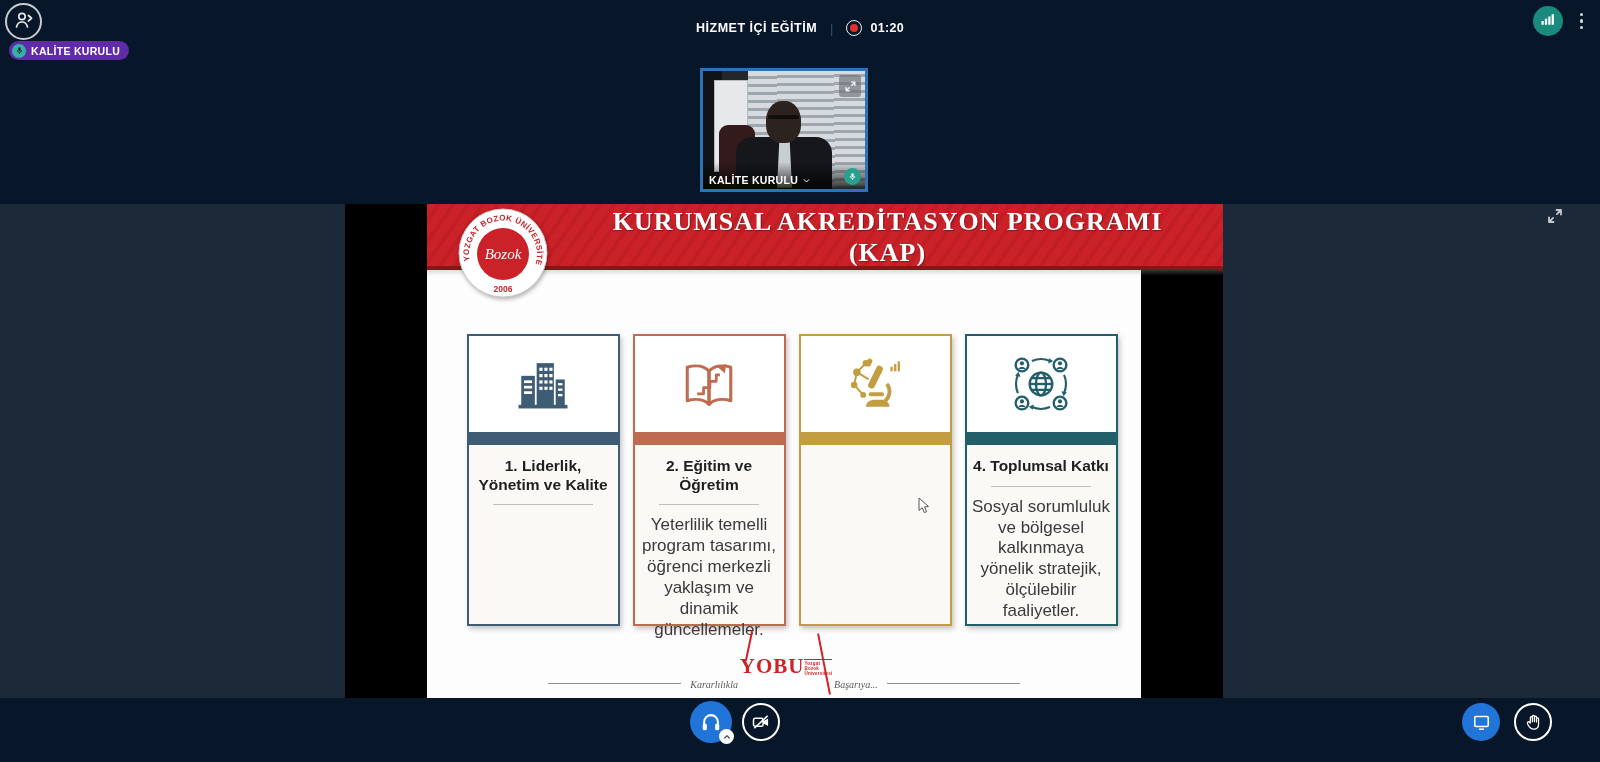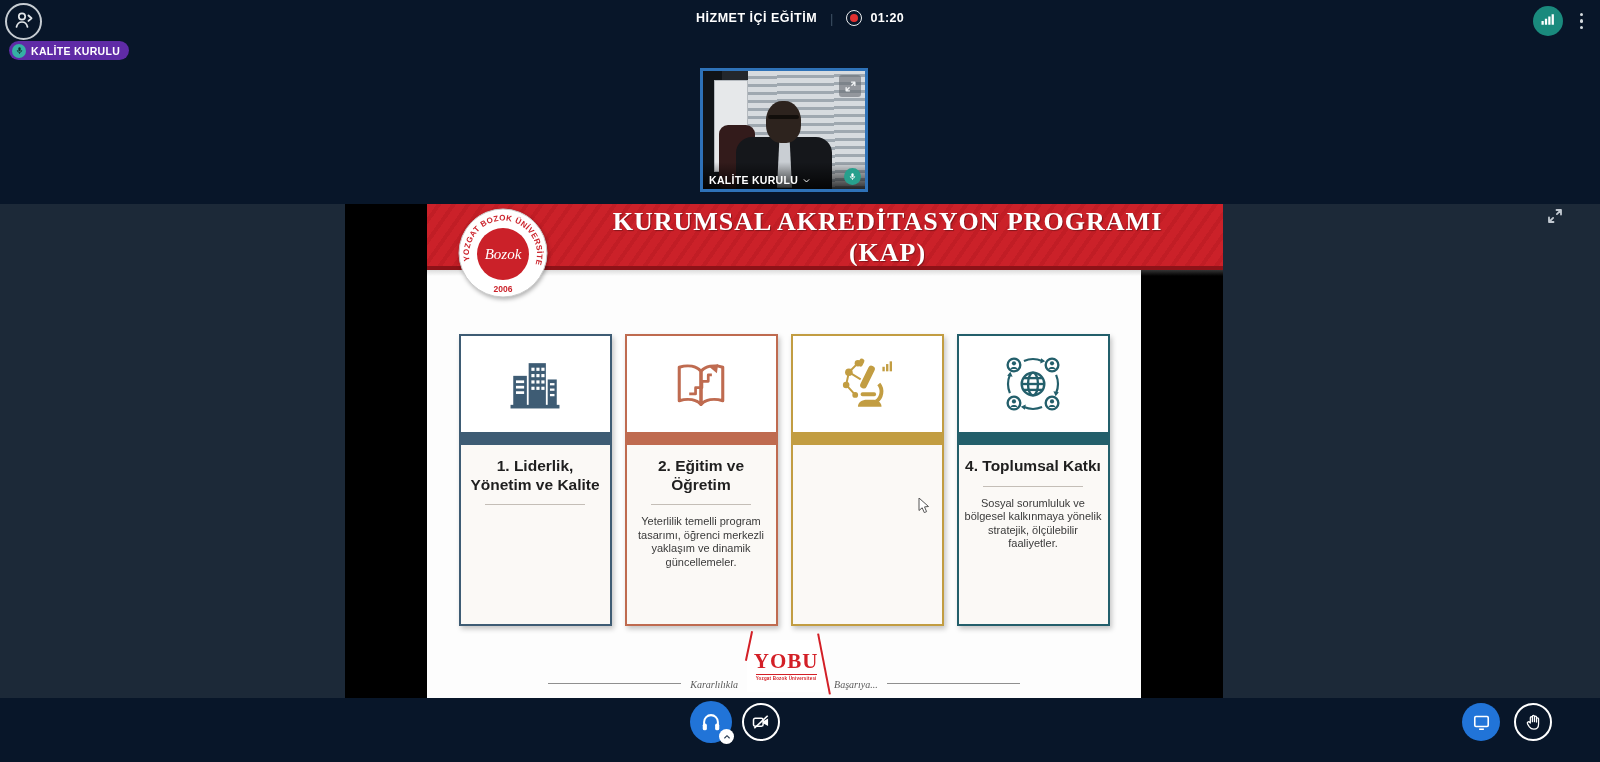--- a/index.html
+++ b/index.html
@@ -5,21 +5,21 @@
   * { box-sizing: border-box; margin: 0; padding: 0; }
   html,body { width:1600px; height:762px; overflow:hidden; }
   body { background:#081629; font-family:"Liberation Sans", sans-serif; position:relative; }
 
   
   .participants-btn{position:absolute;left:5px;top:3px;width:37px;height:37px;border-radius:50%;
     border:2px solid #c6ccd2;background:transparent;display:flex;align-items:center;justify-content:center;cursor:pointer;z-index:5}
   .speaker-badge{position:absolute;left:9px;top:41px;height:19px;background:#5f2ba6;border-radius:10px;
     display:flex;align-items:center;gap:5px;padding:0 9px 0 3px;color:#fff;font-size:10.5px;font-weight:bold;letter-spacing:.3px;z-index:5;cursor:pointer}
   .badge-mic{width:14px;height:14px;border-radius:50%;background:#35b0a5;display:flex;align-items:center;justify-content:center;color:#10332f}
-  .topbar-center{position:absolute;top:10px;left:0;width:100%;display:flex;align-items:center;justify-content:center;gap:13px;color:#fff;z-index:4}
+  .topbar-center{position:absolute;top:20px;left:0;width:100%;display:flex;align-items:center;justify-content:center;gap:13px;color:#fff;z-index:4}
   .session-title{font-size:12.5px;font-weight:bold;letter-spacing:.5px}
   .topbar-sep{color:#3c4f63;font-size:13px}
   .record-wrap{display:flex;align-items:center;gap:8px}
   .record-outer{width:16px;height:16px;border:1.5px solid #eceff1;border-radius:50%;display:flex;align-items:center;justify-content:center}
   .record-inner{width:8px;height:8px;background:#e23030;border-radius:50%}
   .time{font-size:12.5px;font-weight:bold;letter-spacing:.3px}
   .topbar-right{position:absolute;right:13px;top:6px;display:flex;align-items:center;gap:13px;z-index:5}
   .signal-btn{width:30px;height:30px;border-radius:50%;background:#1a8a7d;border:none;display:flex;align-items:center;justify-content:center;cursor:pointer}
   .kebab-btn{background:none;border:none;display:flex;flex-direction:column;gap:3px;cursor:pointer;padding:4px}
   .kebab-btn i{width:3.5px;height:3.5px;border-radius:50%;background:#d5dade}
@@ -50,34 +50,34 @@
   .slide{position:absolute;left:82px;top:0;width:714px;height:494px;background:#fdfdfd}
   .banner{position:absolute;left:0;top:0;width:796px;height:66px;
     background:repeating-linear-gradient(125deg,#cb2129 0 8px,#c11d25 8px 12px)}
   .banner::after{content:"";position:absolute;left:0;bottom:-6px;width:100%;height:6px;
     background:linear-gradient(#9b9b9b55,transparent)}
   .banner-inner{position:absolute;left:0;bottom:0;width:100%;height:4px;background:#8e1218}
   .banner h1{margin-left:125px;text-align:center;font-family:"Liberation Serif",serif;font-weight:bold;
     font-size:26px;line-height:31px;color:#fff;padding-top:2px;letter-spacing:1px;text-shadow:1px 1px 1px rgba(0,0,0,.35)}
   .uni-logo{position:absolute;left:31px;top:4px;width:90px;height:90px;z-index:3;filter:drop-shadow(1px 2px 2px rgba(0,0,0,.3))}
 
-  .cards{position:absolute;left:0;top:130px;width:714px;display:flex;justify-content:center;gap:13px}
+  .cards{position:absolute;left:8px;top:130px;width:714px;display:flex;justify-content:center;gap:13px}
   .card{width:153px;height:292px;border:2px solid #888;background:#fbf9f6;box-shadow:2px 3px 5px rgba(0,0,0,.22)}
   .card-icon{height:96px;background:#fff;display:flex;align-items:center;justify-content:center}
   .card-icon svg{width:58px;height:58px}
   .card-bar{height:13px;background:#888}
   .card-body{padding:12px 5px 0;text-align:center}
   .card-title{font-weight:bold;font-size:15.5px;color:#1f1f1f;line-height:1.2}
   .card-divider{width:72%;border-bottom:1px solid #c4beb7;margin:10px auto}
-  .card-text{font-size:11px;color:#3a3a3a;line-height:1.23}
+  .card-text{font-size:17px;color:#3a3a3a;line-height:1.23}
 
   .slide-footer{position:absolute;left:0;bottom:6px;width:714px;display:flex;align-items:flex-end;justify-content:center;gap:9px}
   .f-rule{height:1px;background:#8f8f8f;width:133px;margin-bottom:8px}
   .f-script{font-family:"Liberation Serif",serif;font-style:italic;color:#5a5a5a;font-size:10px;margin-bottom:2px}
-  .yobu{width:78px;height:52px;background:#fff;position:relative;display:flex;flex-direction:column;align-items:center;justify-content:center}
+  .yobu{width:78px;height:52px;background:#fff;position:relative;display:flex;flex-direction:row;align-items:center;justify-content:center}
   .yobu::before{content:"";position:absolute;left:1px;top:-9px;width:2px;height:30px;background:#d31f26;transform:rotate(12deg)}
   .yobu::after{content:"";position:absolute;right:0;top:-7px;width:2px;height:62px;background:#d31f26;transform:rotate(-11deg)}
   .yobu-text{color:#d31f26;font-family:"Liberation Serif",serif;font-weight:bold;font-size:21px;letter-spacing:1px;line-height:1}
   .yobu-sub{color:#d31f26;font-size:4.5px;font-weight:bold;border-top:1px solid #d31f26;margin-top:2px;padding-top:1px;letter-spacing:.2px}
 
   .mouse-cursor{position:absolute;left:918px;top:294px;z-index:9;pointer-events:none}
 
   
   .btn-round{position:absolute;border-radius:50%;display:flex;align-items:center;justify-content:center;cursor:pointer;border:none;z-index:6}
   .headphone-btn{left:690px;top:701px;width:42px;height:42px;background:#2174d8;color:#fff}

